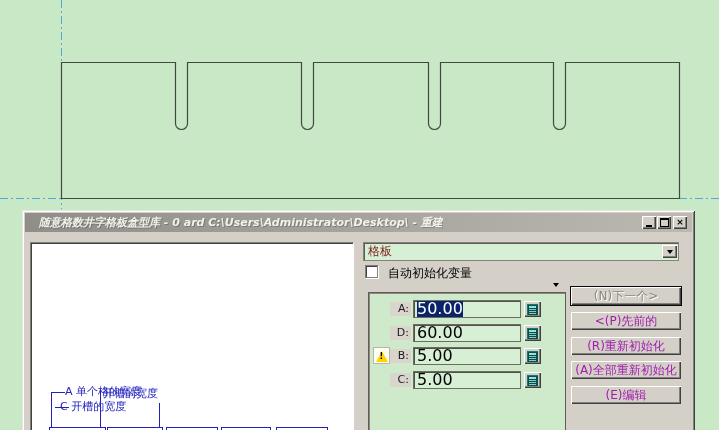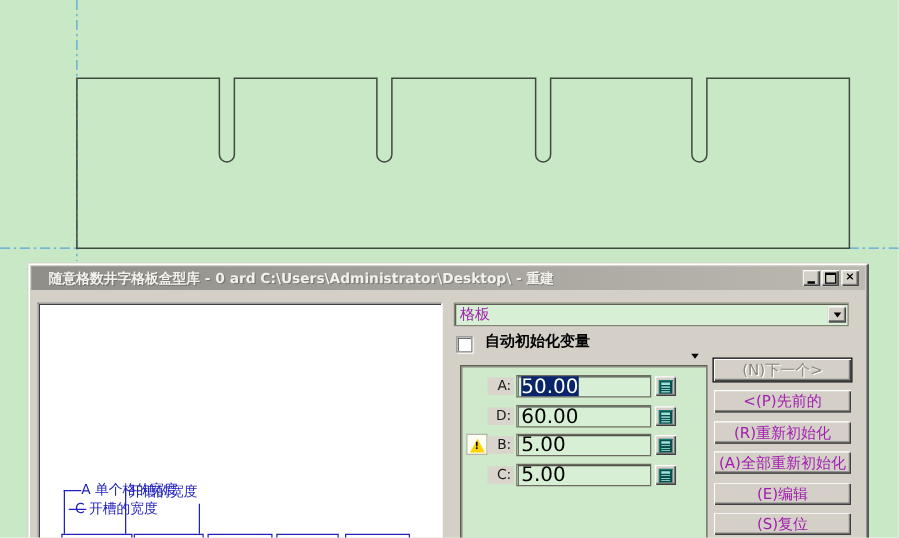--- a/index.html
+++ b/index.html
@@ -9,21 +9,21 @@
   
   .canvas-svg{position:absolute;left:0;top:0;}
 
   
   .dialog{position:absolute;left:22px;top:210px;width:673px;height:224px;
     background:#d4d0c8;
     box-shadow:inset 1px 1px 0 #e8e6e0, inset -1px -1px 0 #404040,
                inset 2px 2px 0 #fff,    inset -2px -2px 0 #808080;}
   .titlebar{position:absolute;left:3px;top:3px;right:3px;height:19px;
     background:linear-gradient(90deg,#8f8e89,#bcb9b1);
-    display:flex;align-items:center;}
+    display:flex;align-items:center;font-style:italic;}
   .title-text{color:#f2f1ec;font-size:11px;font-weight:bold;padding-left:14px;
     white-space:nowrap;overflow:hidden;text-shadow:1px 1px 0 rgba(60,60,60,.35);}
   .winbtn{position:absolute;top:3px;width:14px;height:13px;background:#d4d0c8;
     box-shadow:inset 1px 1px 0 #fff, inset -1px -1px 0 #404040, inset -2px -2px 0 #808080;
     display:flex;align-items:center;justify-content:center;
     font-size:9px;font-weight:bold;color:#000;line-height:1;}
   .btn-min{right:36px}.btn-max{right:21px}.btn-close{right:5px}
   .glyph-min{width:6px;height:2px;background:#000;margin-top:7px;}
   .glyph-max{width:7px;height:6px;border:1px solid #000;border-top-width:2px;}
 
@@ -34,27 +34,27 @@
     box-shadow:inset 1px 1px 0 #404040;overflow:hidden;}
   .ann{position:absolute;color:#2121bd;font-size:11px;white-space:nowrap;}
   .bluev{position:absolute;width:1px;background:#2121bd;}
   .blueh{position:absolute;height:1px;background:#2121bd;}
   .cellrect{position:absolute;top:184px;height:12px;background:#fff;border:1px solid #2121bd;}
 
   
   .combo{position:absolute;left:341px;top:32px;width:314px;height:17px;background:#d7efd4;
     border:1px solid #858377;box-shadow:inset 1px 1px 0 #5f5d54;
     display:flex;align-items:center;}
-  .combo-text{font-size:12px;color:#a21caf;padding-left:4px;flex:1;}
+  .combo-text{font-size:12px;color:#7f1d1d;padding-left:4px;flex:1;}
   .combo-btn{width:15px;height:13px;margin-right:1px;background:#d4d0c8;
     box-shadow:inset 1px 1px 0 #fff, inset -1px -1px 0 #404040, inset -2px -2px 0 #808080;
     display:flex;align-items:center;justify-content:center;}
   .tri-down{width:0;height:0;border-left:3px solid transparent;border-right:3px solid transparent;
     border-top:4px solid #000;}
-  .checkrow{position:absolute;left:343px;top:55px;display:flex;align-items:flex-end;font-weight:bold;}
+  .checkrow{position:absolute;left:343px;top:55px;display:flex;align-items:flex-start;}
   .checkbox{width:11px;height:11px;background:#fff;border:1px solid #808080;
     box-shadow:inset 1px 1px 0 #404040, 1px 1px 0 #fff;}
   .checklabel{font-size:12px;color:#000;margin-left:10px;}
   .list-drop{position:absolute;left:531px;top:73px;}
 
   .varbox{position:absolute;left:346px;top:82px;width:196px;height:142px;background:#cfe9cb;
     border:1px solid #5f5d54;box-shadow:inset 1px 1px 0 #8a887e;}
   .varrow{position:absolute;left:0;width:100%;height:18px;}
   .varlabel{position:absolute;left:21px;top:2px;width:19px;height:14px;background:#d9d5cc;
     font-size:11px;color:#1a1a1a;text-align:right;padding-right:2px;line-height:14px;}
@@ -185,16 +185,15 @@
             <div class="calcicon"></div>
           </div>
       </div>
     </div>
 
     <div class="actbtn default disabled" style="top:77px">(N)下一个&gt;</div>
     <div class="actbtn" style="top:102px">&lt;(P)先前的</div>
     <div class="actbtn" style="top:151px">(A)全部重新初始化</div>
     <div class="actbtn" style="top:127px">(R)重新初始化</div>
     <div class="actbtn" style="top:176px">(E)编辑</div>
-    <div class="actbtn" style="top:200px">(S)复位</div>
 
   </div>
 </div>
 
 </body></html>

